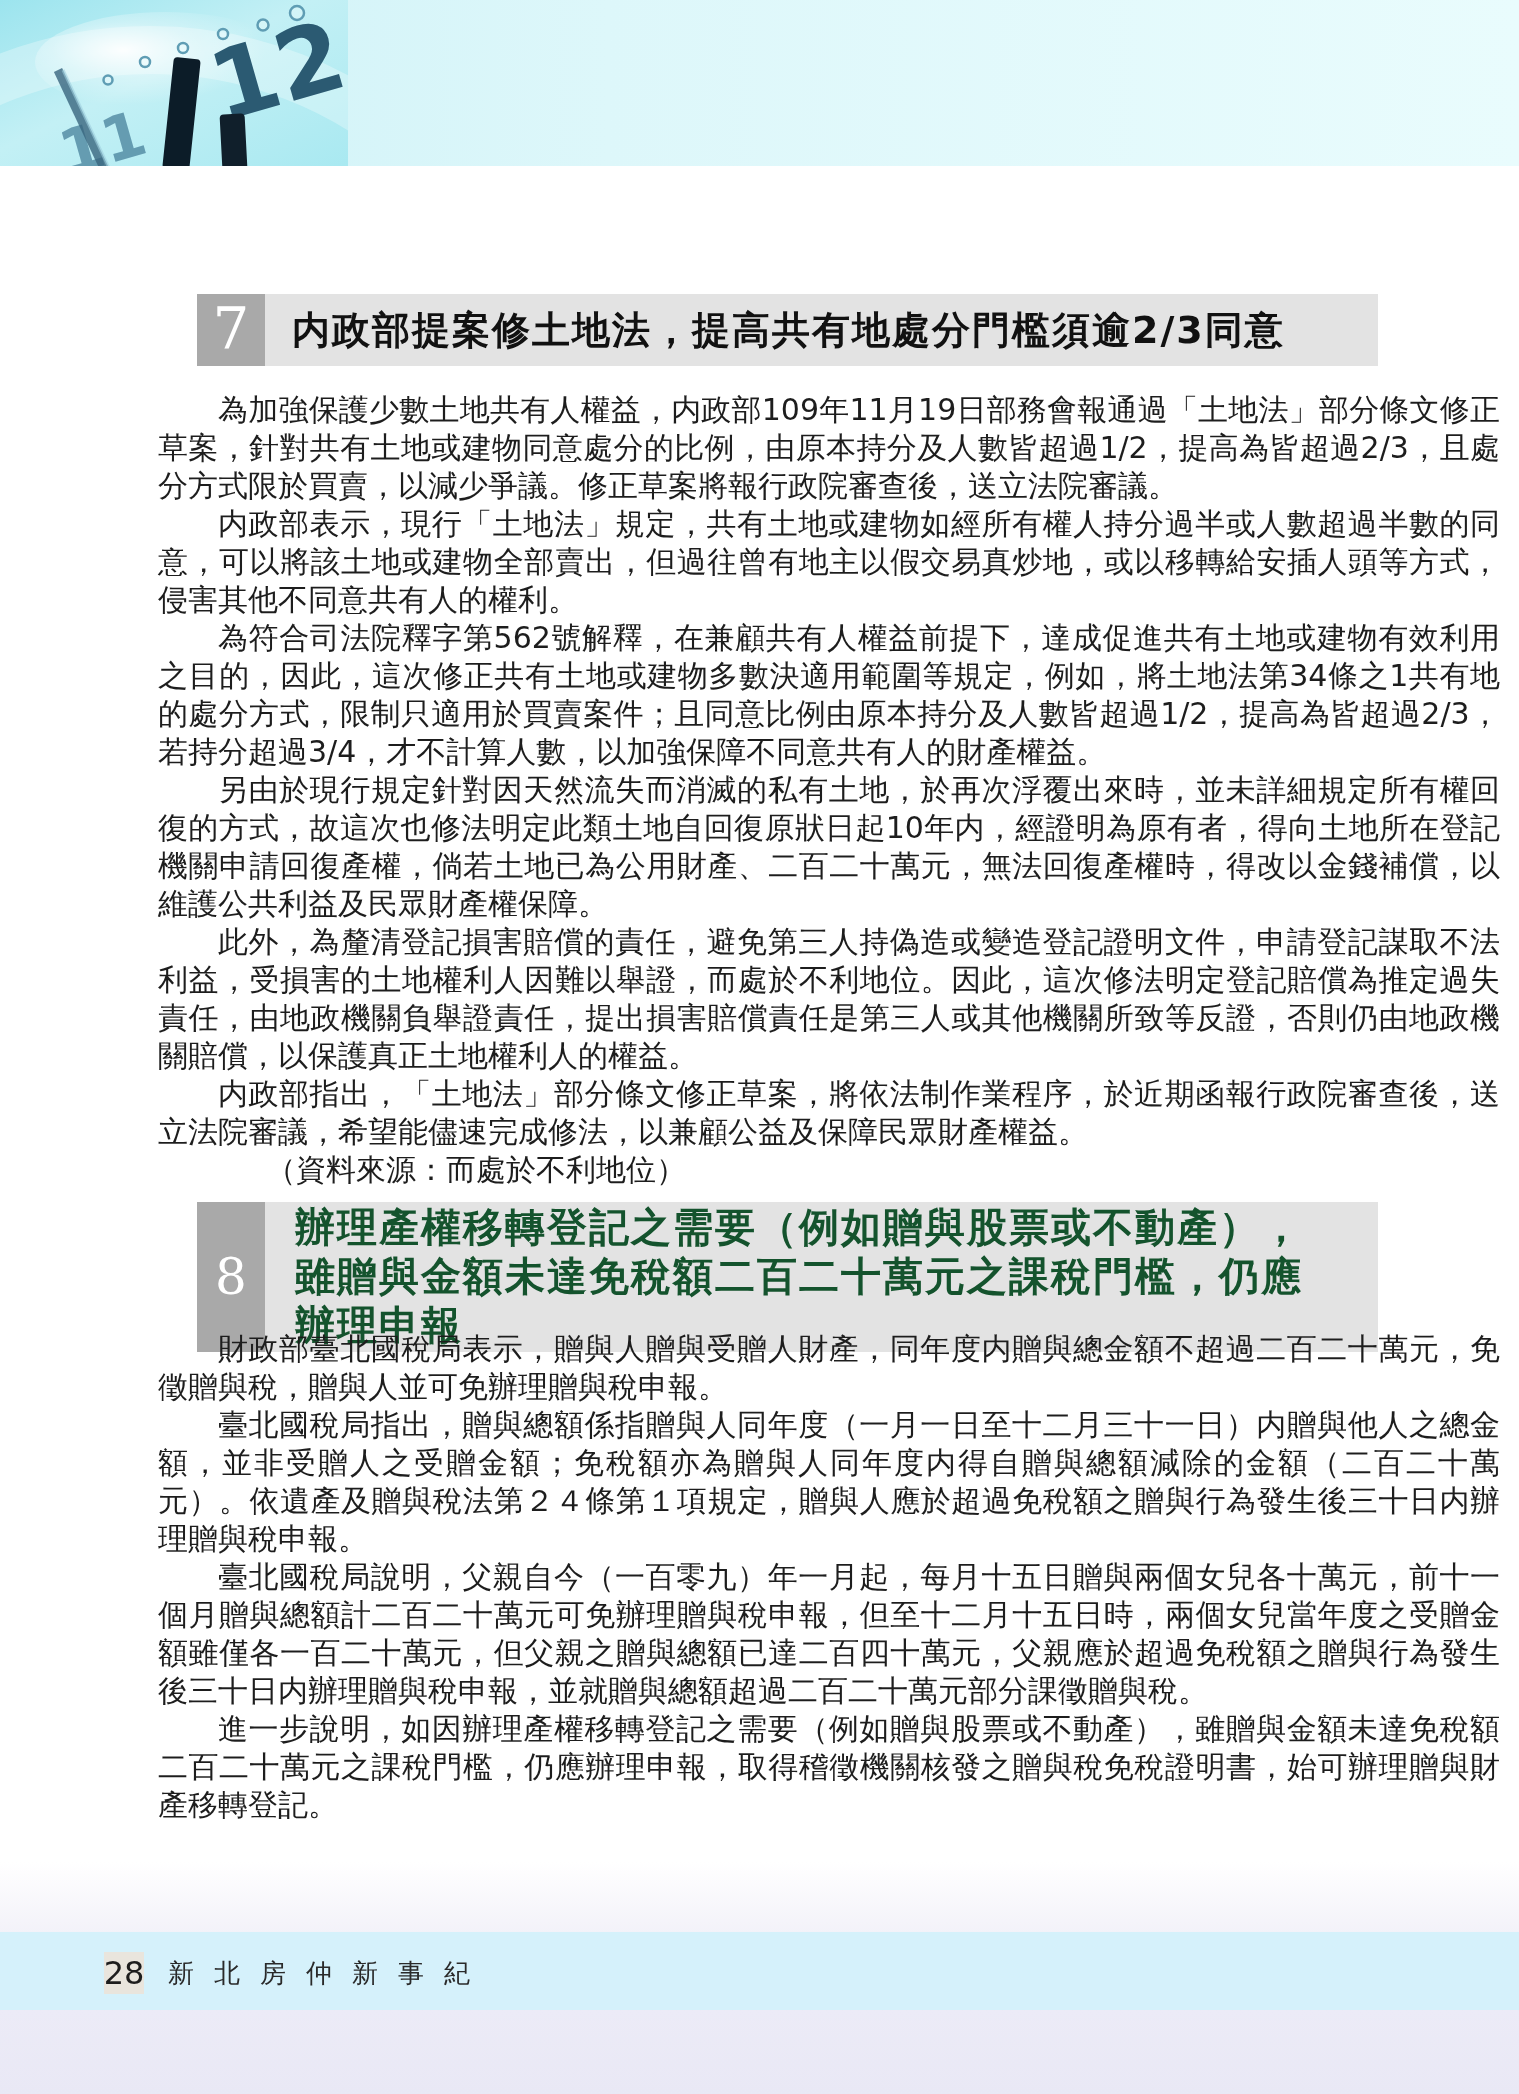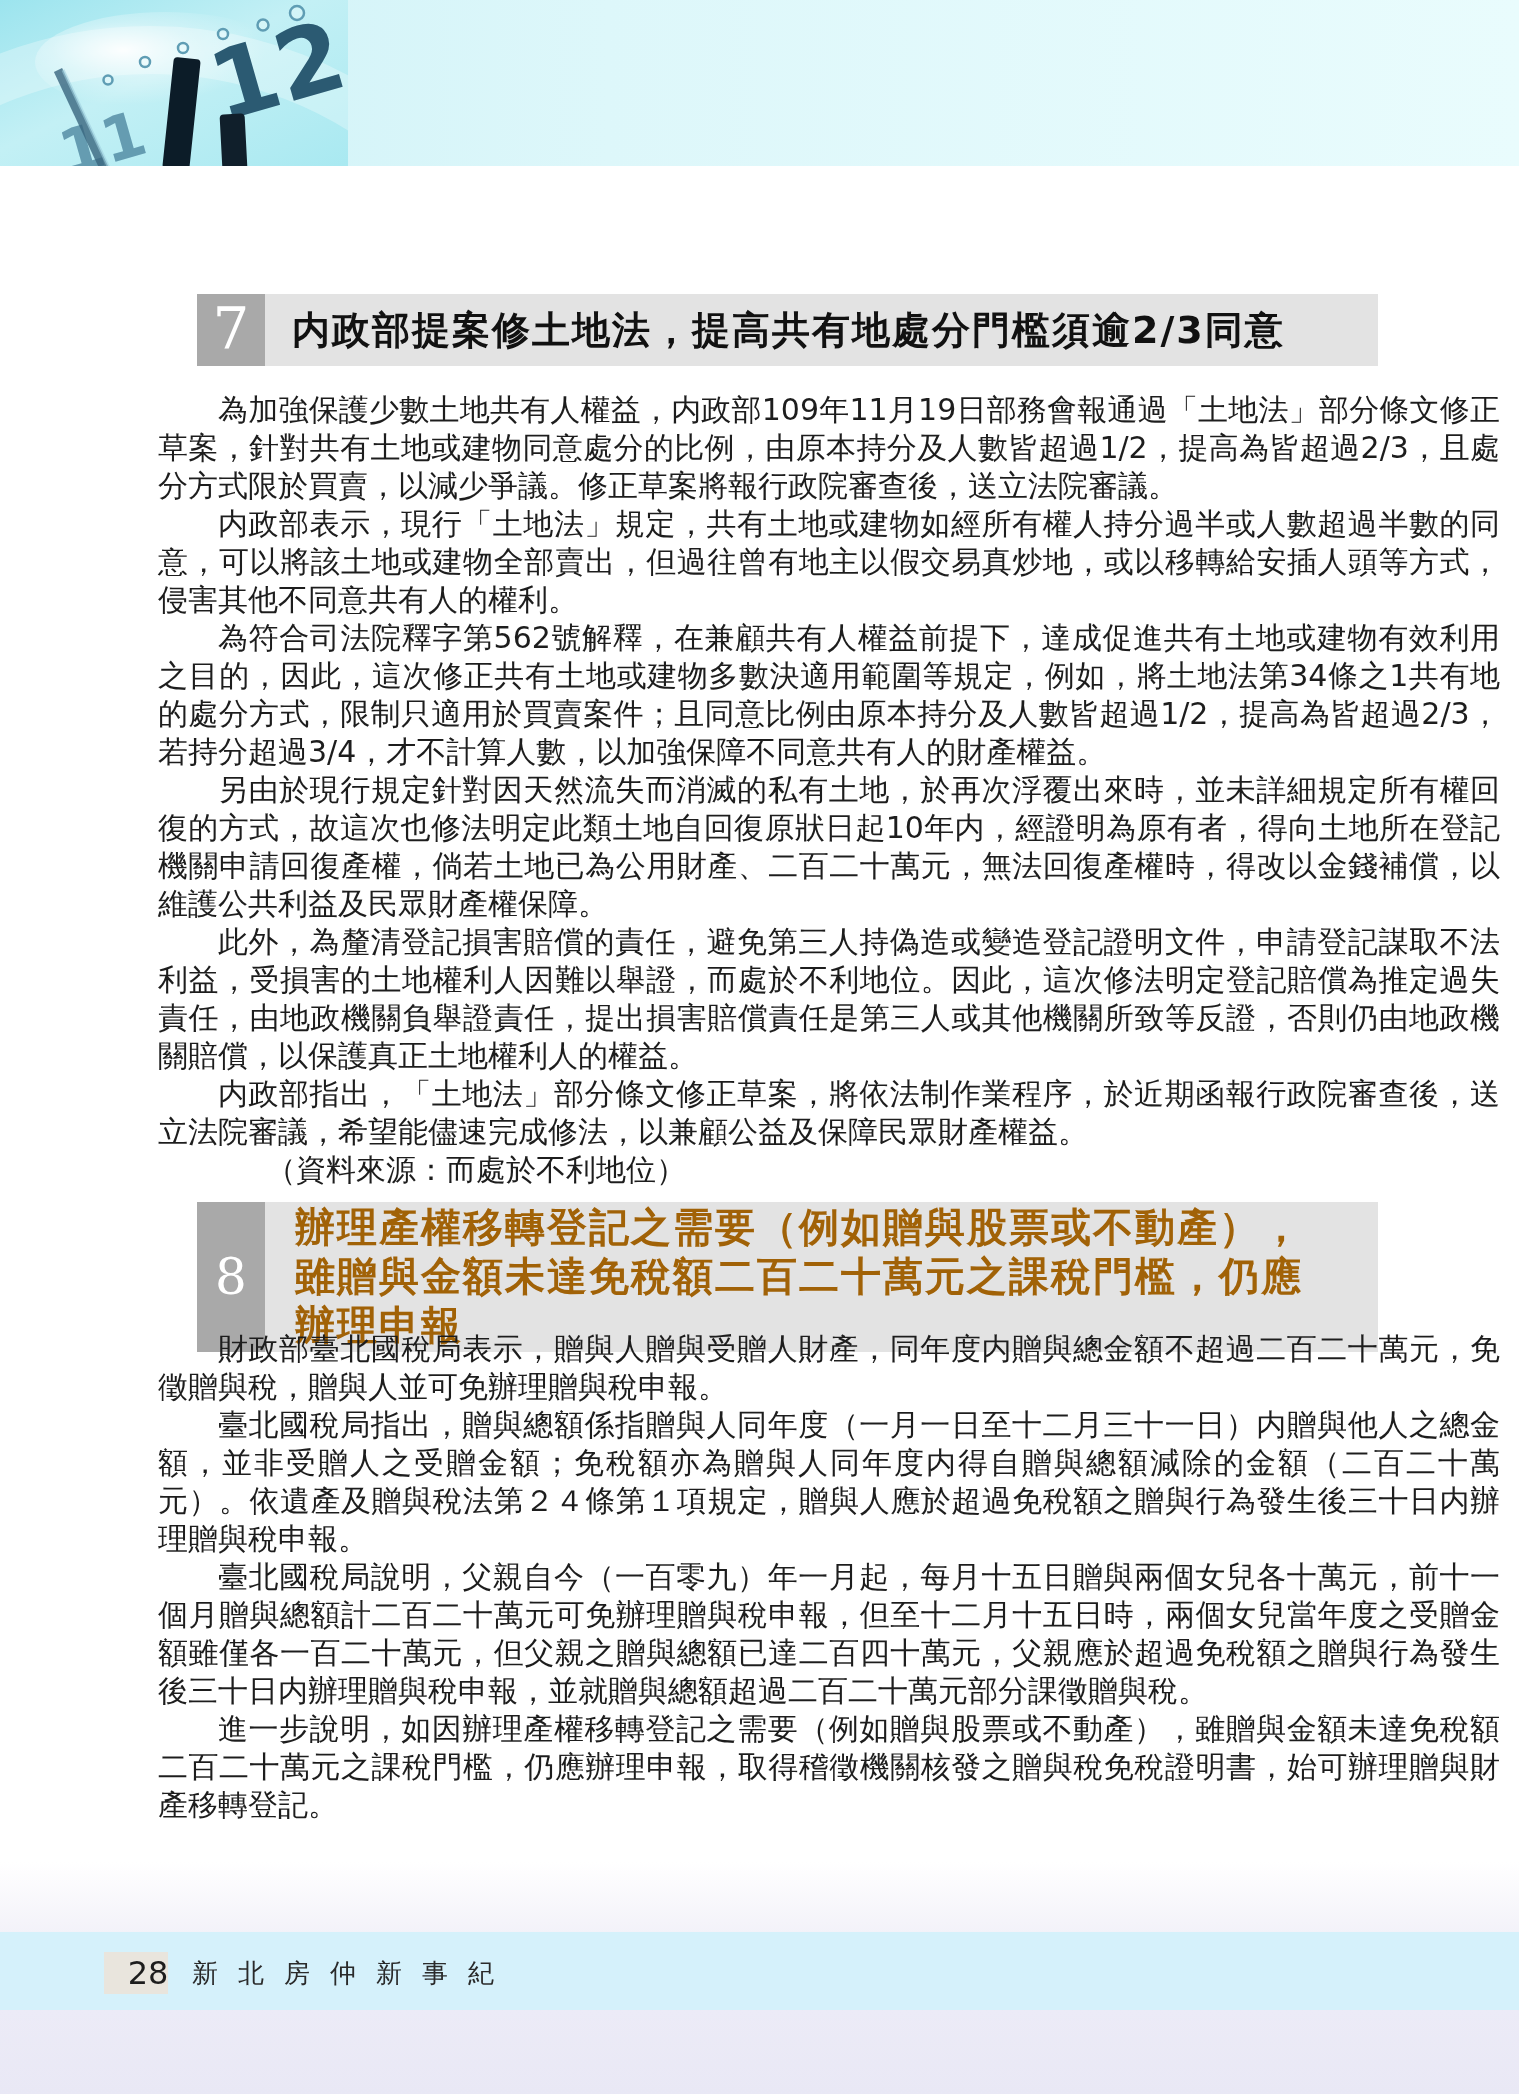--- a/index.html
+++ b/index.html
@@ -31,21 +31,21 @@
   #s7-header .sec-title{
     font-size:38px;font-weight:bold;letter-spacing:2px;
     line-height:72px;padding-left:27px;color:#111;
     white-space:nowrap;
   }
   #s8-header{left:197px;top:1202px;width:1181px;height:150px;}
   #s8-header .sec-badge{width:68px;height:150px;font-size:50px;line-height:150px;}
   #s8-header .sec-bar{height:150px;padding-top:1px;box-sizing:border-box;}
   #s8-header .title-line{
     font-size:40px;font-weight:bold;letter-spacing:2px;
-    line-height:49px;padding-left:30px;color:#a16207;
+    line-height:49px;padding-left:30px;color:#14532d;
     white-space:nowrap;
   }
   
   .body-block{position:absolute;left:158px;width:1342px;}
   #s7-body{top:391px;}
   #s8-body{top:1330px;}
   .body-block p{
     margin:0;font-size:30px;line-height:38px;
     text-align:justify;text-indent:2em;color:#1d1d1d;
   }
@@ -67,21 +67,21 @@
     position:absolute;left:0;top:2010px;width:1519px;height:84px;
     background:linear-gradient(180deg,#ecebf7 0%,#e9e8f5 100%);
   }
   .footer-row{
     position:absolute;left:104px;top:1952px;height:42px;
     display:flex;align-items:center;
   }
   .page-num-box{
     width:40px;height:42px;background:#e9e5dd;
     display:flex;align-items:center;justify-content:center;
-    font-size:32px;color:#1d1d1d;padding-left:24px;
+    font-size:32px;color:#1d1d1d;
   }
   .footer-title{
     margin-left:24px;font-size:26px;letter-spacing:20px;
     color:#2a2a2a;white-space:nowrap;
   }
 </style>
 </head>
 <body>
 
 <div class="page">

